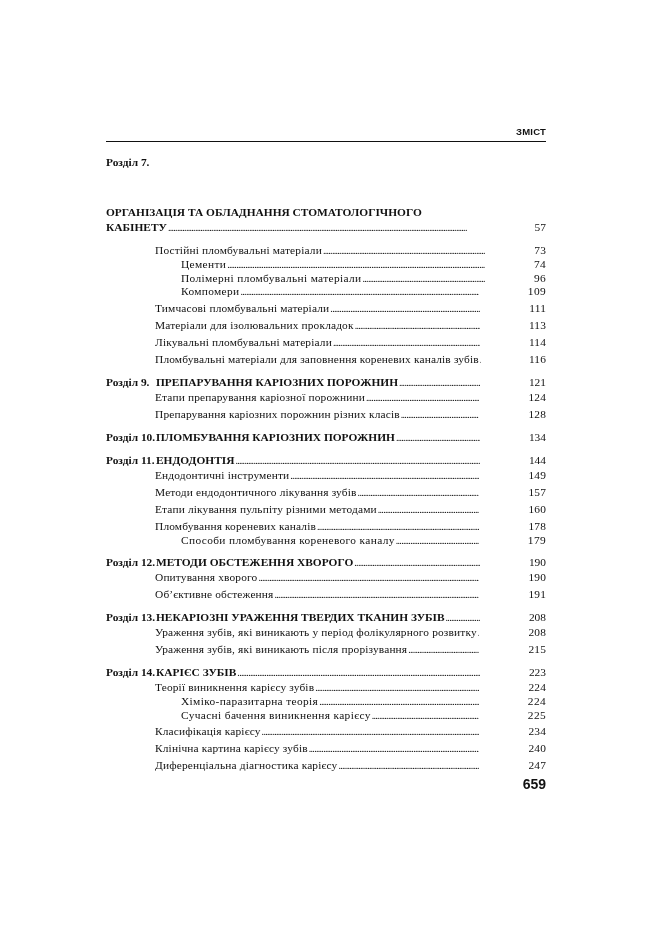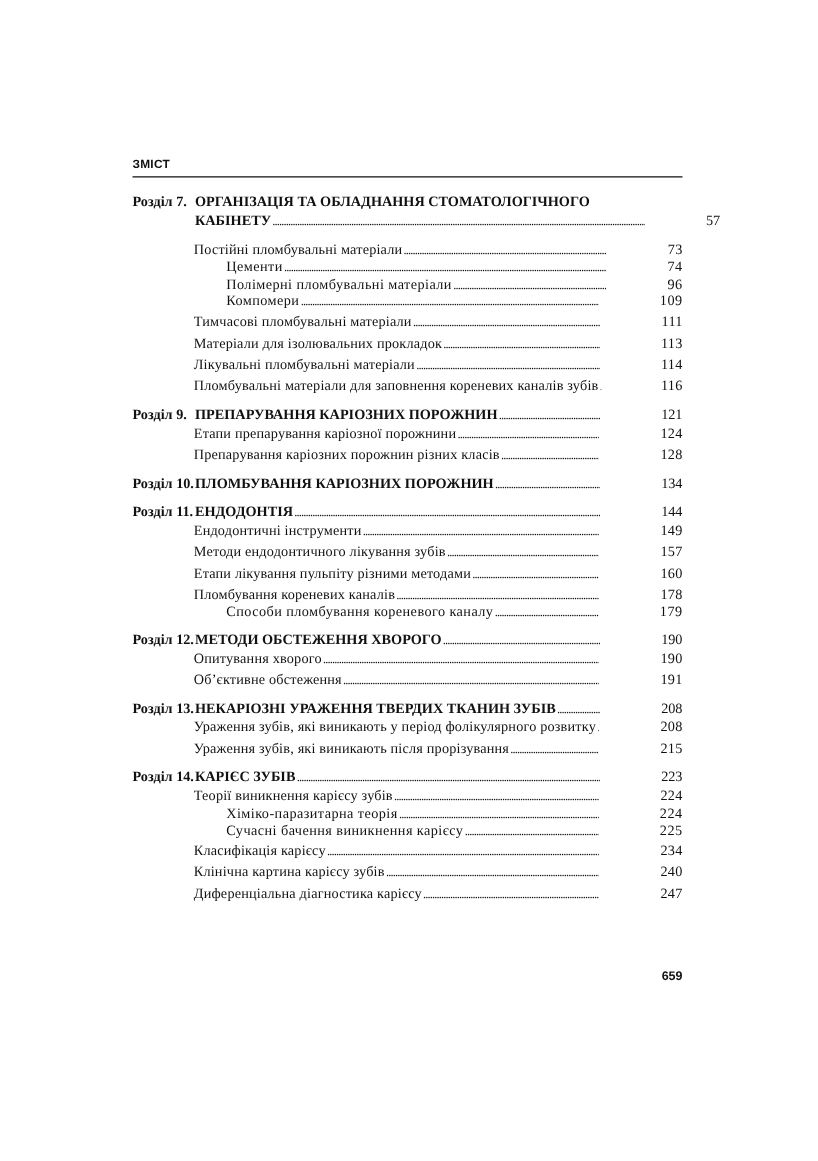--- a/index.html
+++ b/index.html
@@ -1,38 +1,38 @@
 <!DOCTYPE html>
 <html><head>
 <meta charset="utf-8">
 <style>
   html, body { margin:0; padding:0; background:#ffffff; }
   body { width:654px; height:929px; position:relative; overflow:hidden;
          font-family:"Liberation Serif", serif; color:#111; }
-  .running-head { position:absolute; left:106px; top:126px; width:440px; 
+  .running-head { position:absolute; left:106px; top:126px; width:440px; text-align:right;
          font-family:"Liberation Sans", sans-serif; font-weight:bold; font-size:9.5px; letter-spacing:0.2px; }
   .rule { position:absolute; left:106px; top:141px; width:440px; height:0; border-top:1.3px solid #111; }
   .toc { position:absolute; left:106px; top:155px; width:440px; font-size:11.4px; line-height:15px; }
   .chapter { margin-bottom:8px; }
   .row { display:flex; align-items:baseline; white-space:nowrap; }
   .row .lbl { flex:0 0 auto; }
   .row .lead { flex:1 1 auto; overflow:hidden; margin:0 1px; }
   .row .lead::before { content:". . . . . . . . . . . . . . . . . . . . . . . . . . . . . . . . . . . . . . . . . . . . . . . . . . . . . . . . . . . . . . . . . . . . . . . . . . . . . . . . . . . . . . . . . . . . . . . . . . . . . . . . . . . . . . . . . . . . . . . . . . . . . . . . . . . . . . . . . . . . . . . . . . . . . . . . . . . . . . . . . . . . . . ";
         letter-spacing:-1.6px; font-size:10px; }
   .row .pg { flex:0 0 auto;margin-left:48px; }
   .ch-head { font-weight:bold; }
   .ch-head .num { display:inline-block; width:50px; }
-  .ch-title-wrap { display:flex; }
+  .ch-title-wrap { display:flex;flex-direction:column; }
   .ch-title-wrap .num { flex:0 0 50px; font-weight:bold; }
   .ch-title-wrap .body { flex:1 1 auto; font-weight:bold; }
   .sub1 { padding-left:49px; letter-spacing:0.15px; }
   .sub2 { padding-left:75px; letter-spacing:0.35px; line-height:13.5px; }
   .sub1 + .sub1, .sub2 + .sub1 { margin-top:2px; }
   .folio { position:absolute; left:106px; top:776px; width:440px; text-align:right;
-           font-family:"Liberation Sans", sans-serif; font-weight:bold; font-size:10px; }
+           font-family:"Liberation Sans", sans-serif; font-weight:bold; font-size:14px; }
 </style>
 </head>
 <body>
 
 <div class="running-head">ЗМІСТ</div>
 <div class="rule"></div>
 
 <div class="toc" id="toc">
     <div class="chapter">
       <div class="ch-title-wrap">

